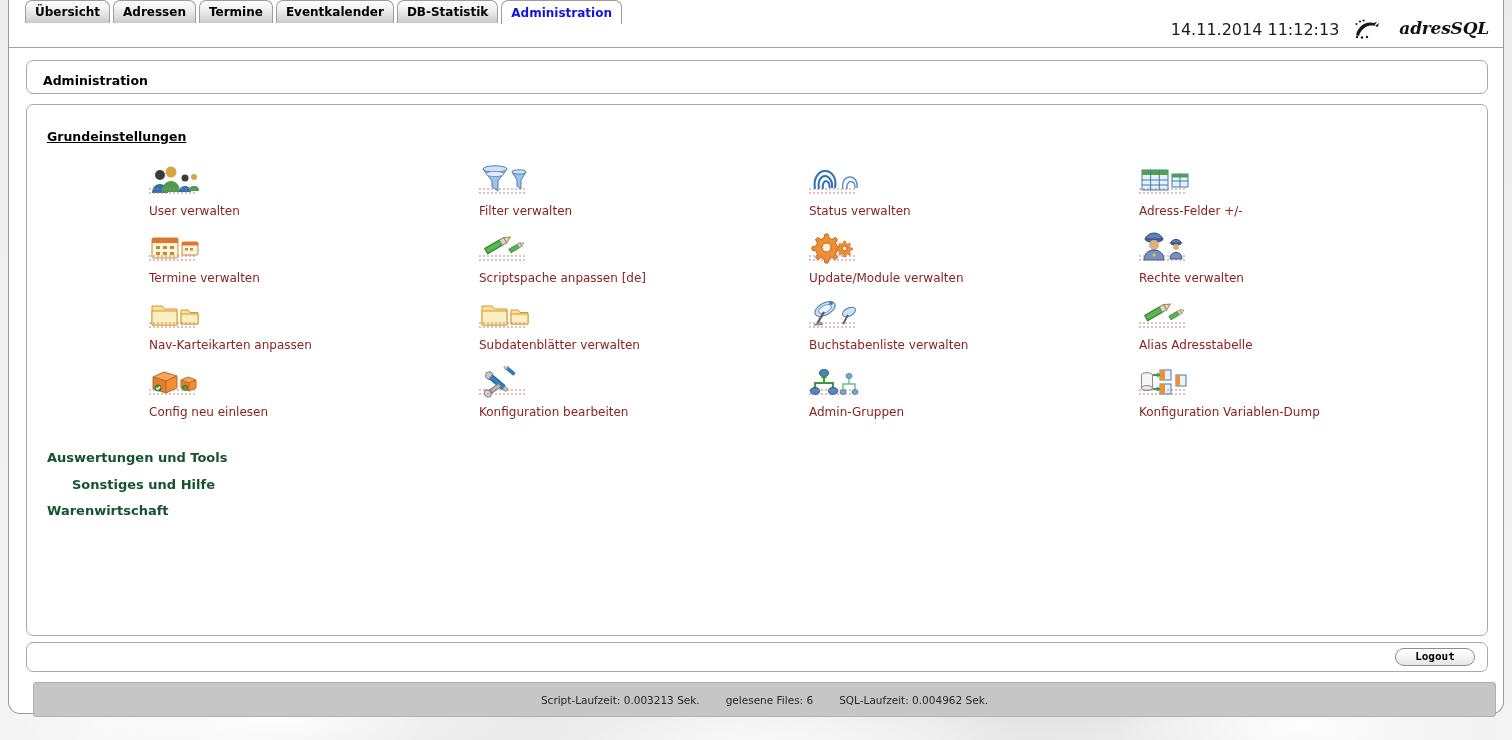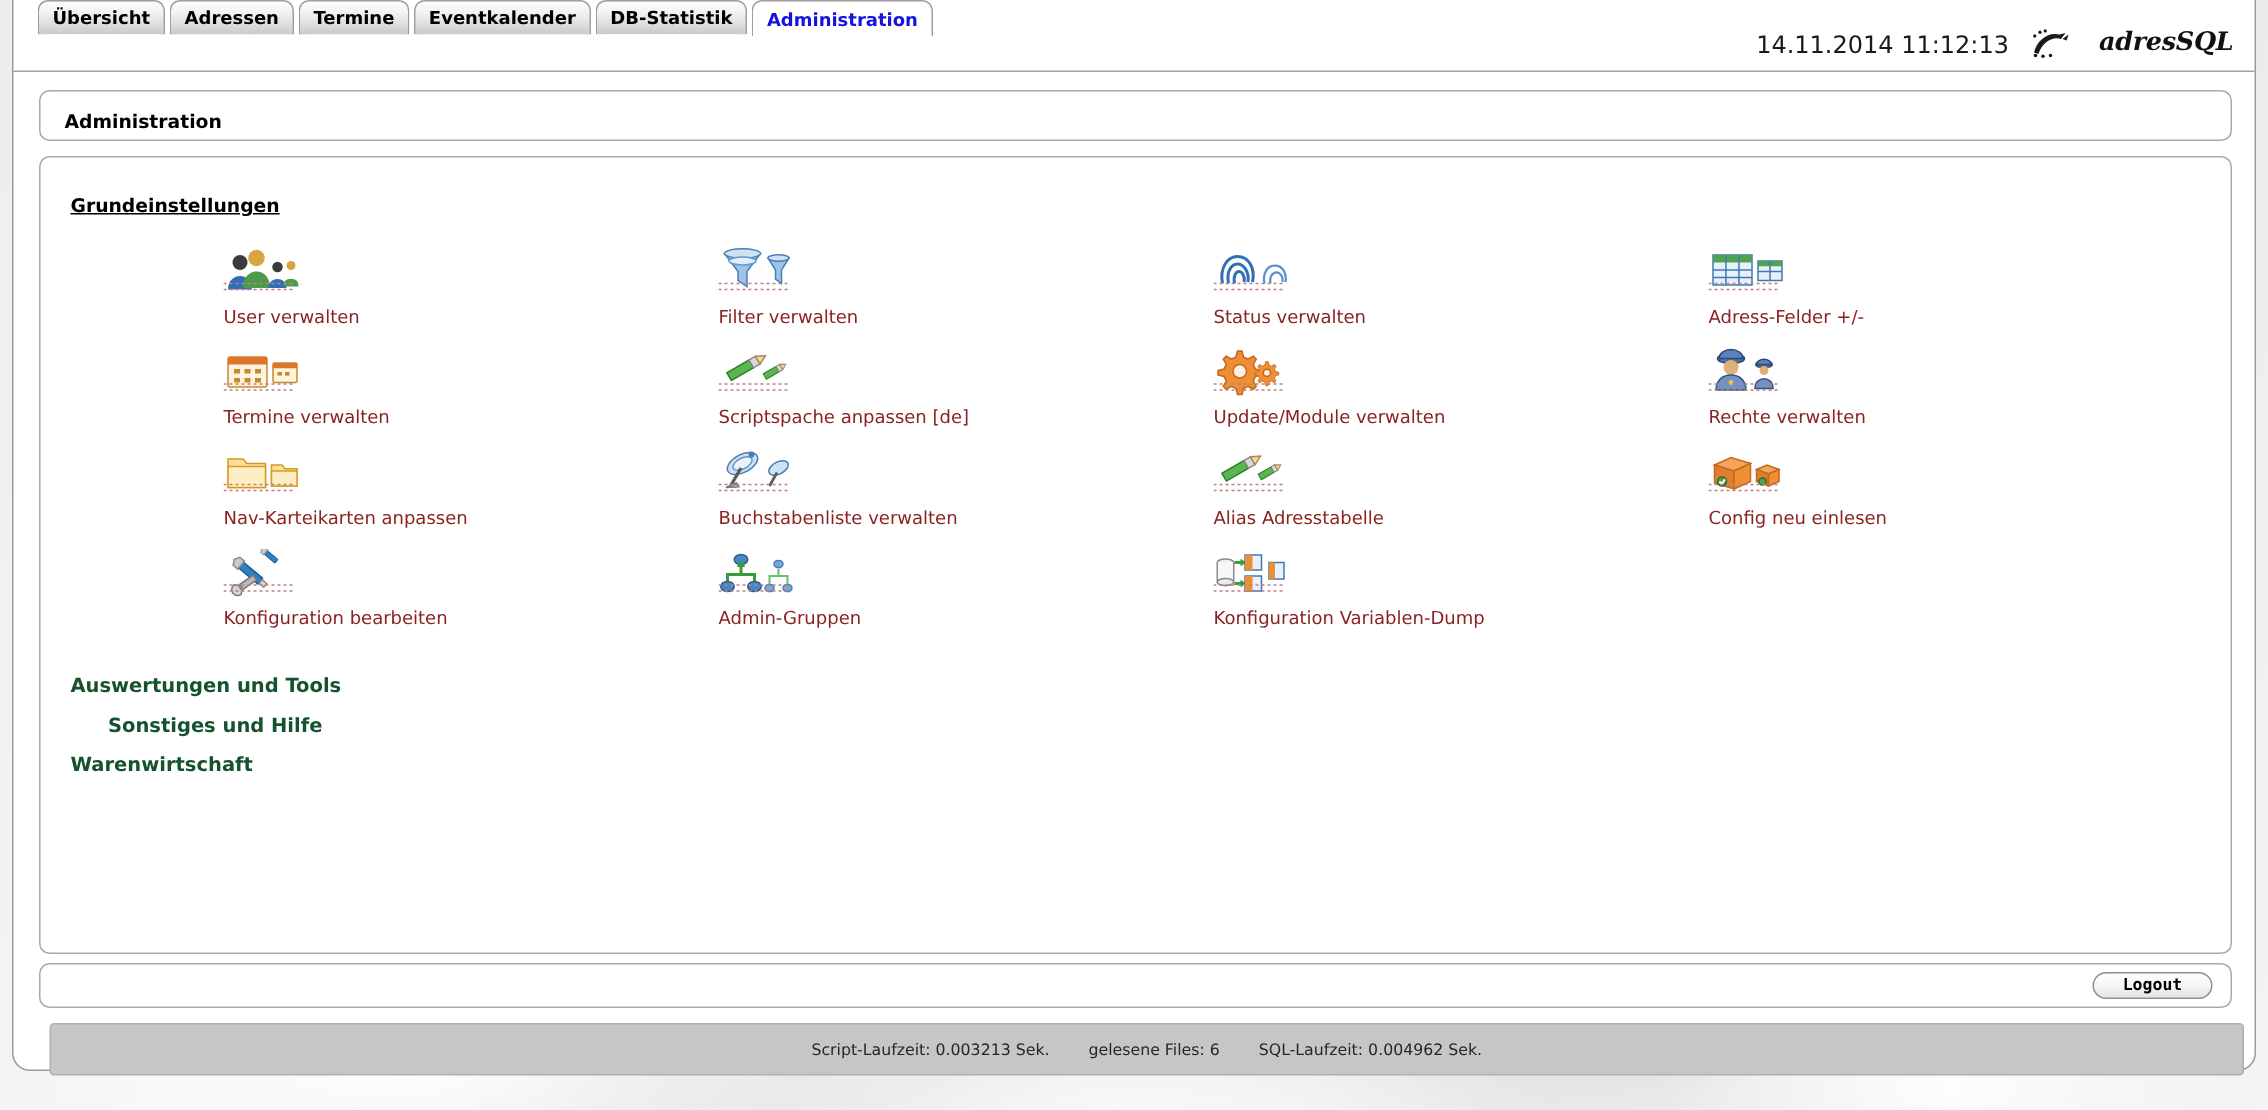--- a/index.html
+++ b/index.html
@@ -483,20 +483,35 @@
                 <line x1="0" y1="24" x2="46" y2="24"></line>
                 <line x1="0" y1="28" x2="46" y2="28"></line>
               </g>
             </svg>
           </span>
           <span class="item-label">Nav-Karteikarten anpassen</span>
         </div>
         <div class="grid-item">
           <span class="item-icon">
             <svg width="52" height="32" viewBox="0 0 52 32">
+        <path d="M3 7 L13 7 L15.5 10 L28 10 L28 26 L3 26 Z" fill="#fcdf9b" stroke="#d89a24"></path>
+        <path d="M3 12 L28 12 L28 26 L3 26 Z" fill="#fdeec4" stroke="#d89a24"></path>
+        <path d="M32 11 L39 11 L41 13.5 L49 13.5 L49 25 L32 25 Z" fill="#fcdf9b" stroke="#d89a24"></path>
+        <path d="M32 15 L49 15 L49 25 L32 25 Z" fill="#fdeec4" stroke="#d89a24"></path>
+        <g stroke="#c08080" stroke-width="1" stroke-dasharray="2,2">
+                <line x1="0" y1="24" x2="46" y2="24"></line>
+                <line x1="0" y1="28" x2="46" y2="28"></line>
+              </g>
+            </svg>
+          </span>
+          <span class="item-label">Subdatenblätter verwalten</span>
+        </div>
+        <div class="grid-item">
+          <span class="item-icon">
+            <svg width="52" height="32" viewBox="0 0 52 32">
         <ellipse cx="16" cy="10" rx="11" ry="6" transform="rotate(-28 16 10)" fill="#cfe2f5" stroke="#4a7fb5"></ellipse>
         <ellipse cx="16" cy="10" rx="7" ry="3.6" transform="rotate(-28 16 10)" fill="#eaf3fc" stroke="#6a98c8"></ellipse>
         <path d="M15 13 L8 25" stroke="#5a5a5a" stroke-width="2.2" fill="none"></path>
         <path d="M5 26 l7 -3 l1.5 2.5 z" fill="#b9b9b9" stroke="#777"></path>
         <circle cx="22" cy="4" r="2" fill="#4a7fb5"></circle>
         <ellipse cx="40" cy="13" rx="7" ry="4" transform="rotate(-28 40 13)" fill="#cfe2f5" stroke="#4a7fb5"></ellipse>
         <path d="M39 16 L34 25" stroke="#5a5a5a" stroke-width="1.8" fill="none"></path>
         <g stroke="#c08080" stroke-width="1" stroke-dasharray="2,2">
                 <line x1="0" y1="24" x2="46" y2="24"></line>
                 <line x1="0" y1="28" x2="46" y2="28"></line>

